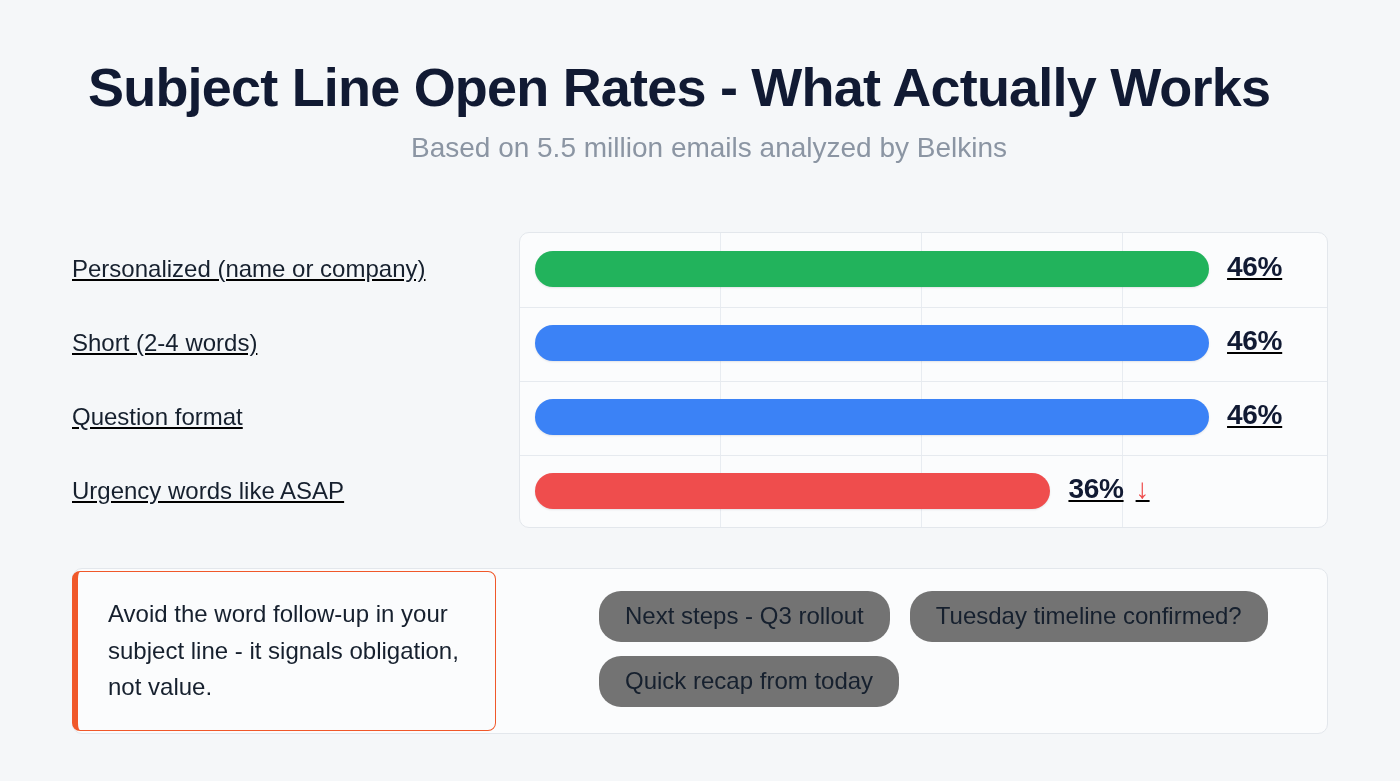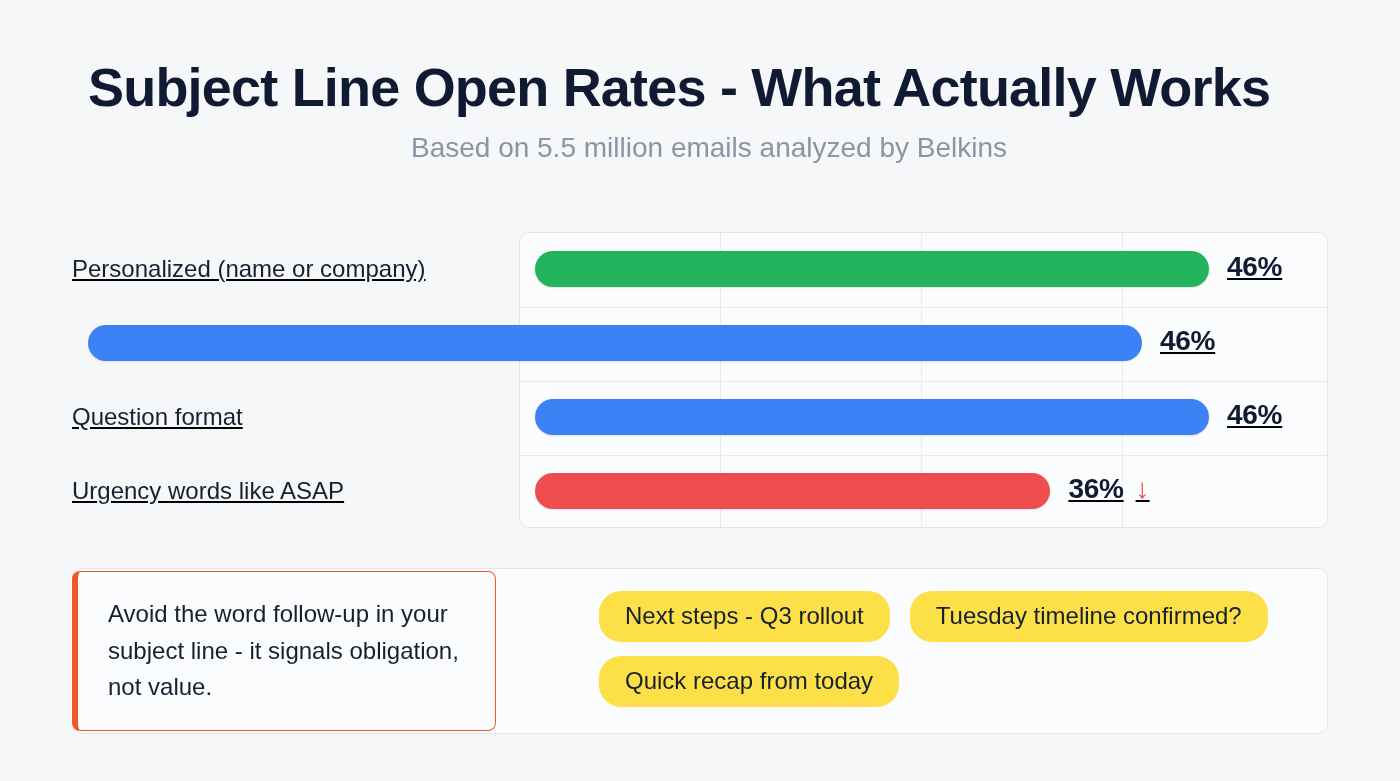--- a/index.html
+++ b/index.html
@@ -162,21 +162,21 @@
     position: absolute;
     left: 526px;
     top: 22px;
     width: 716px;
     display: flex;
     flex-wrap: wrap;
     gap: 14px 20px;
     align-content: flex-start;
   }
   .chip {
-    background: #fde047;
+    background: #737373;
     color: #16202e;
     font-size: 24px;
     padding: 11px 26px;
     border-radius: 22px;
     white-space: nowrap;
     line-height: 1.2;
   }
   .callout {
     position: absolute;
     left: 0;
@@ -221,20 +221,21 @@
         <div class="chart-row">
           <div class="row-label">Personalized (name or company)</div>
           <div class="row-plot">
             <div class="bar-track">
               <div class="bar" style="width: 85%; background: rgb(34, 179, 92);"></div>
               <span class="bar-value">46%</span>
             </div>
           </div>
         </div>
         <div class="chart-row">
+          <div class="row-label">Short (2-4 words)</div>
           <div class="row-plot">
             <div class="bar-track">
               <div class="bar" style="width: 85%; background: rgb(59, 130, 246);"></div>
               <span class="bar-value">46%</span>
             </div>
           </div>
         </div>
         <div class="chart-row">
           <div class="row-label">Question format</div>
           <div class="row-plot">

